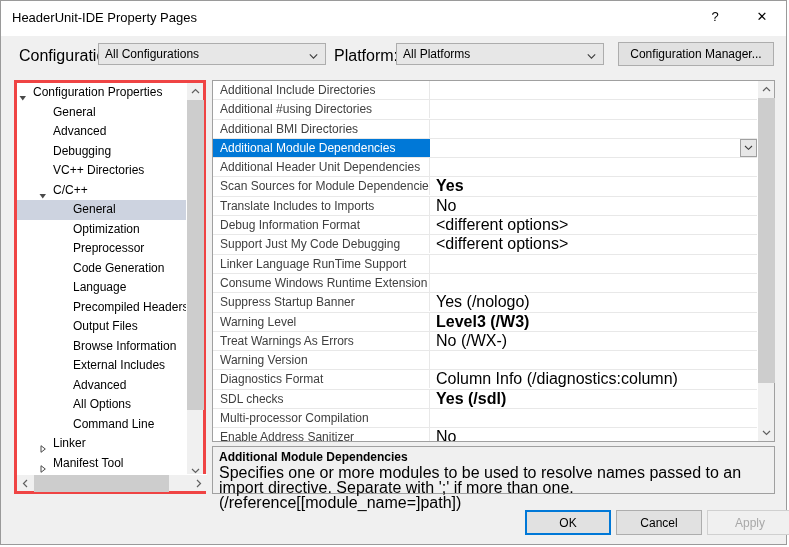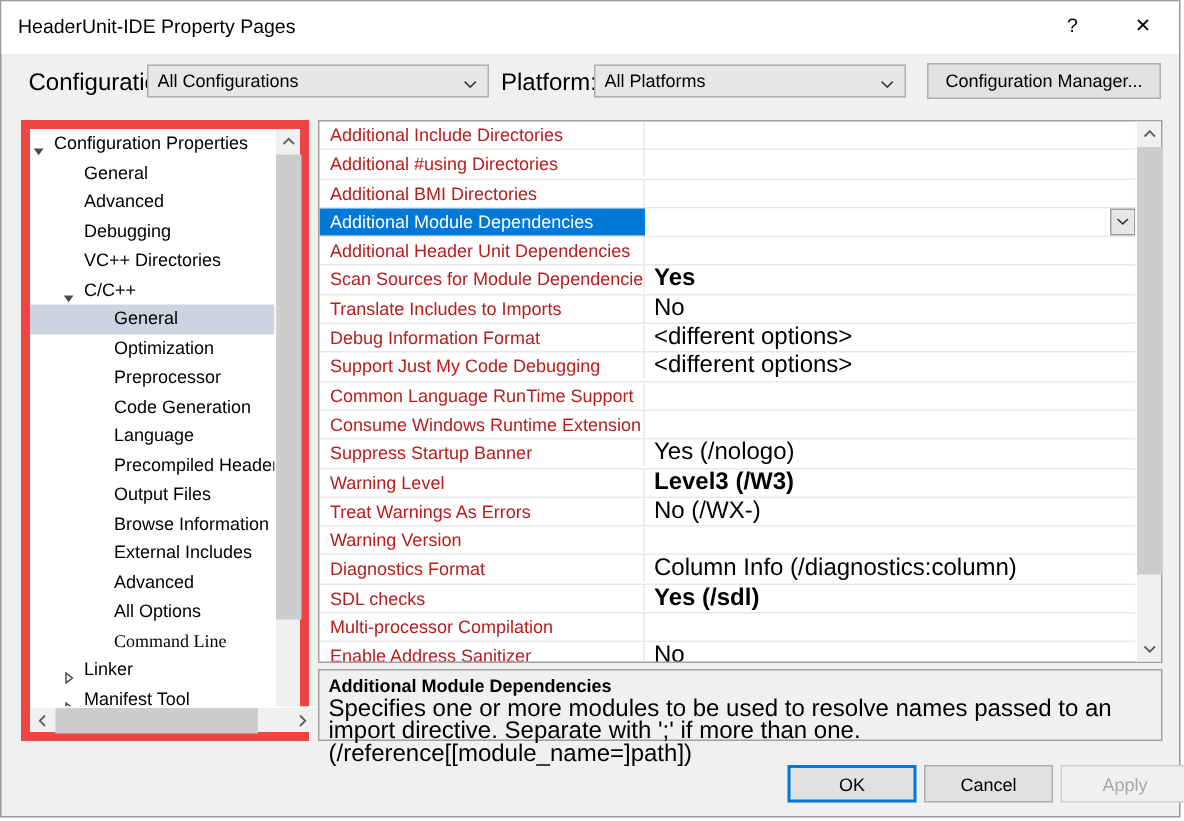--- a/index.html
+++ b/index.html
@@ -129,22 +129,22 @@
     padding: 0;
   }
 
   
   #tree-pane {
     position: absolute;
     left: 13px;
     top: 79px;
     width: 192px;
     height: 414px;
-    border: 6px solid #ef4444;
-    background: #fde047;
+    border: 3px solid #ef4444;
+    background: #a16207;
     box-sizing: border-box;
   }
   #tree-scrollarea {
     position: absolute;
     left: 0; top: 0;
     width: 175px;
     height: 396px;
     overflow: hidden;
     background: #ffffff;
   }
@@ -261,21 +261,21 @@
   .grid-name {
     position: absolute;
     left: 0;
     top: 0;
     width: 217px;
     height: 18px;
     line-height: 18px;
     padding-left: 7px;
     box-sizing: border-box;
     font-size: 12px;
-    color: #b91c1c;
+    color: #404040;
     white-space: nowrap;
     border-right: 1px solid #e8e8e8;
     overflow: hidden;
   }
   .grid-row.selected .grid-name {
     background: #0078d7;
     color: #ffffff;
     border-right: none;
   }
   .grid-value {
@@ -448,21 +448,21 @@
         <div class="tree-item"><span class="tree-label" style="margin-left: 56px;">Optimization</span></div>
         <div class="tree-item"><span class="tree-label" style="margin-left: 56px;">Preprocessor</span></div>
         <div class="tree-item"><span class="tree-label" style="margin-left: 56px;">Code Generation</span></div>
         <div class="tree-item"><span class="tree-label" style="margin-left: 56px;">Language</span></div>
         <div class="tree-item"><span class="tree-label" style="margin-left: 56px;">Precompiled Headers</span></div>
         <div class="tree-item"><span class="tree-label" style="margin-left: 56px;">Output Files</span></div>
         <div class="tree-item"><span class="tree-label" style="margin-left: 56px;">Browse Information</span></div>
         <div class="tree-item"><span class="tree-label" style="margin-left: 56px;">External Includes</span></div>
         <div class="tree-item"><span class="tree-label" style="margin-left: 56px;">Advanced</span></div>
         <div class="tree-item"><span class="tree-label" style="margin-left: 56px;">All Options</span></div>
-        <div class="tree-item"><span class="tree-label" style="margin-left: 56px; font-family: Liberation Serif, serif;">Command Line</span></div>
+        <div class="tree-item"><span class="tree-label" style="margin-left: 56px;">Command Line</span></div>
         <div class="tree-item"><span class="expander" style="left: 22px;"><svg width="8" height="8" viewBox="0 0 8 8">
               <path d="M2 0.7 L6.3 4 L2 7.3 Z" fill="none" stroke="#4a4a4a" stroke-width="1"></path>
             </svg></span><span class="tree-label" style="margin-left: 36px;">Linker</span></div>
         <div class="tree-item"><span class="expander" style="left: 22px;"><svg width="8" height="8" viewBox="0 0 8 8">
               <path d="M2 0.7 L6.3 4 L2 7.3 Z" fill="none" stroke="#4a4a4a" stroke-width="1"></path>
             </svg></span><span class="tree-label" style="margin-left: 36px;">Manifest Tool</span></div>
         <div class="tree-item"><span class="tree-label" style="margin-left: 36px;">XML Document Generator</span></div>
       </div>
 
     <div id="tree-vscroll">
@@ -533,21 +533,21 @@
         </div>
         <div class="grid-row">
           <div class="grid-name">Debug Information Format</div>
           <div class="grid-value">&lt;different options&gt;</div>
         </div>
         <div class="grid-row">
           <div class="grid-name">Support Just My Code Debugging</div>
           <div class="grid-value">&lt;different options&gt;</div>
         </div>
         <div class="grid-row">
-          <div class="grid-name">Common Language RunTime Support</div>
+          <div class="grid-name">Linker Language RunTime Support</div>
           <div class="grid-value"></div>
         </div>
         <div class="grid-row">
           <div class="grid-name">Consume Windows Runtime Extension</div>
           <div class="grid-value"></div>
         </div>
         <div class="grid-row">
           <div class="grid-name">Suppress Startup Banner</div>
           <div class="grid-value">Yes (/nologo)</div>
         </div>

